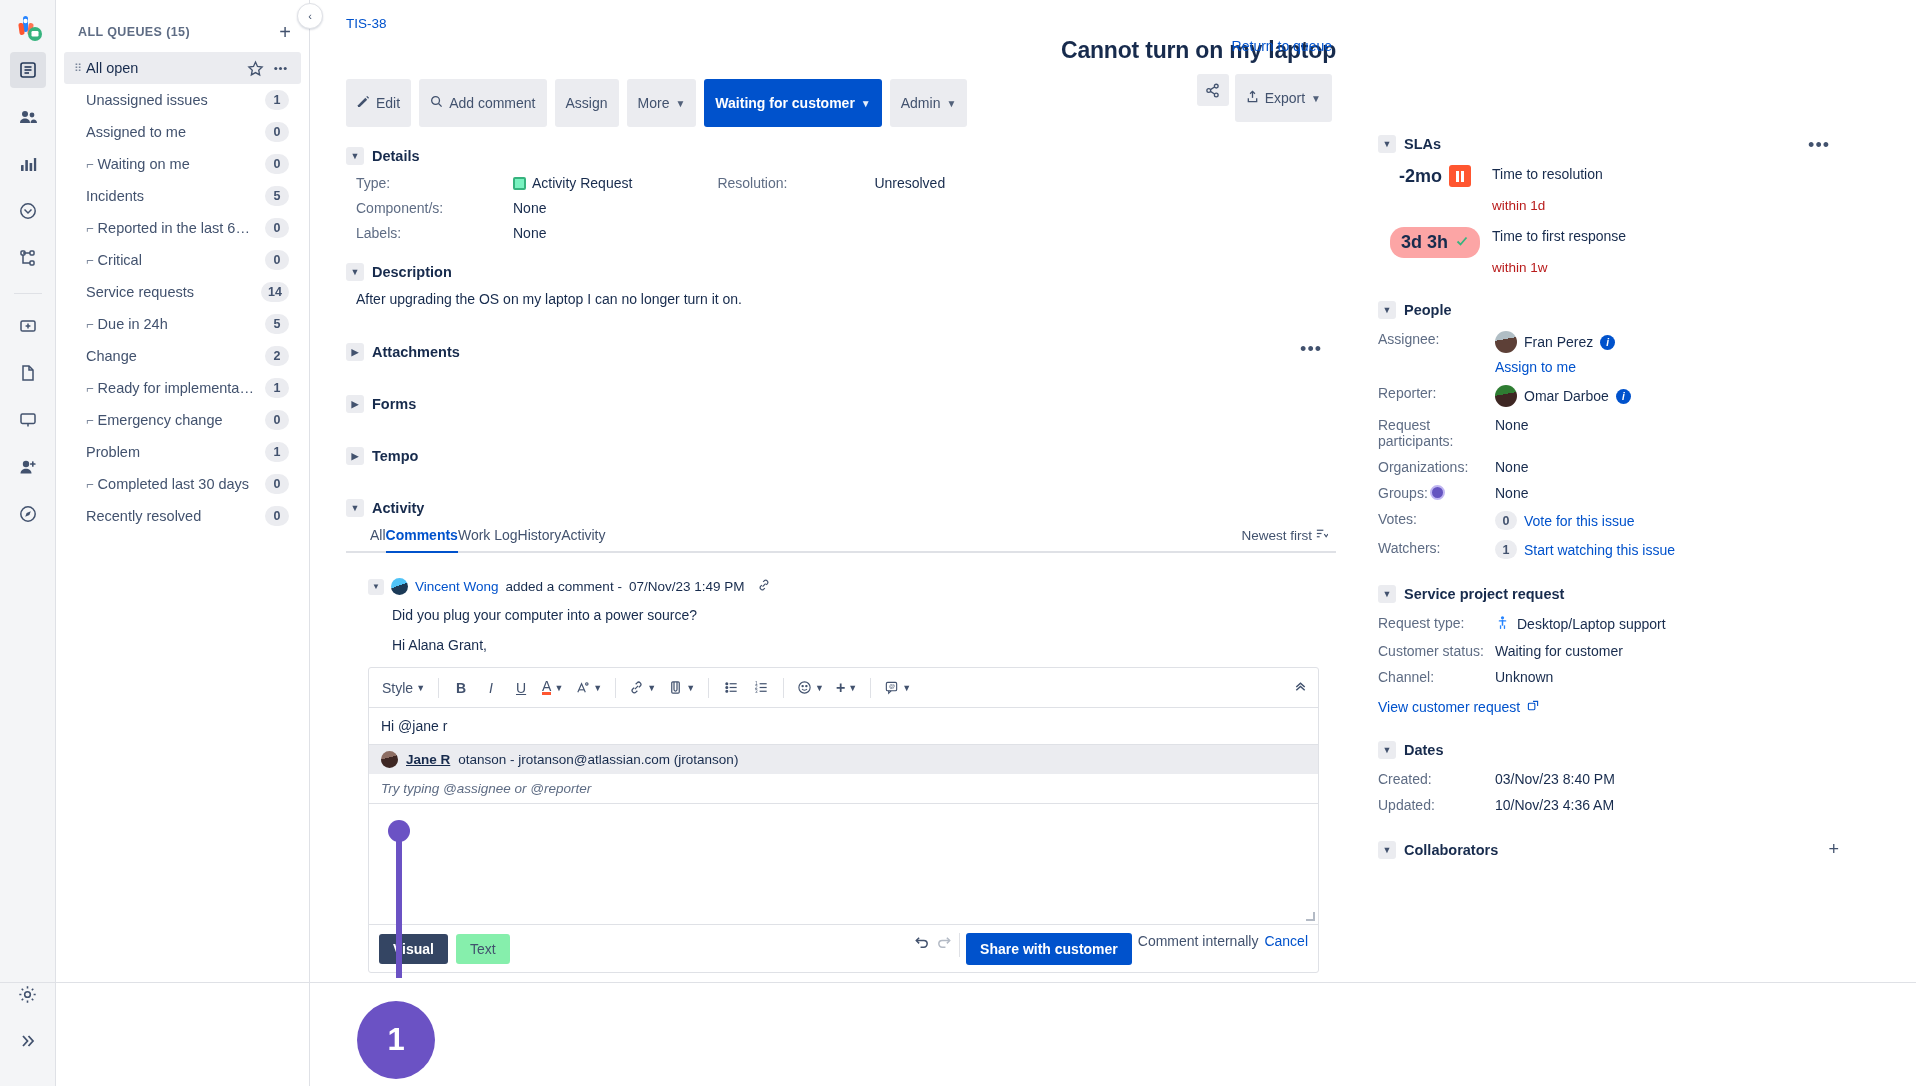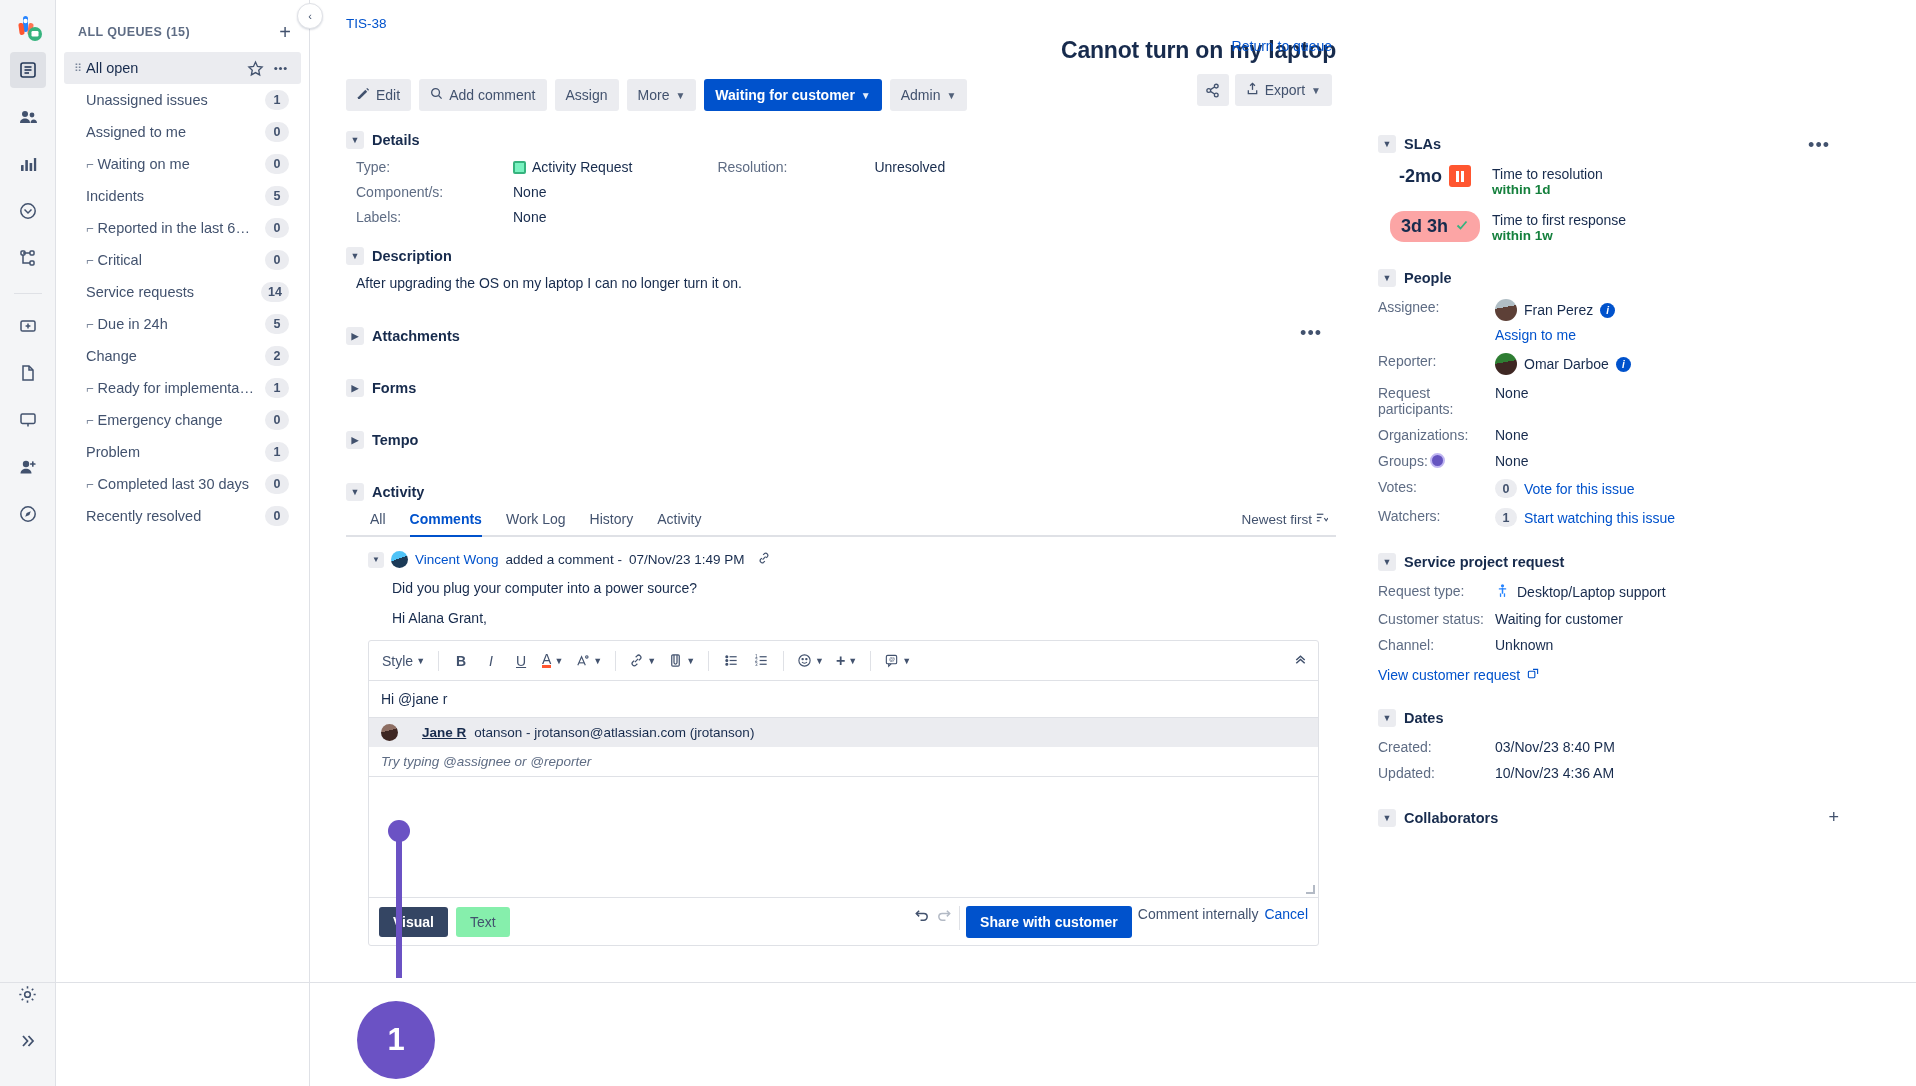--- a/index.html
+++ b/index.html
@@ -71,21 +71,21 @@
   
   .content { flex: 1; position: relative; overflow: hidden; padding: 16px 24px 0 36px; }
   .breadcrumb { font-size: 13.5px; color: #0052CC; cursor: pointer; margin-bottom: 6px; }
   .issue-title { font-size: 23px; font-weight: 700; color: #172B4D; margin-bottom: 15px; letter-spacing: -.2px; text-align: right; }
   .return-link {
     position: absolute; right: 28px; top: 38px; font-size: 14px; color: #0052CC; cursor: pointer;
   }
 
   .toolbar { display: flex; align-items: center; gap: 8px; margin-bottom: 20px; }
   .btn {
-    height: 32px; padding: 0 11px; border: none; border-radius: 3px;
+    height: 48px; padding: 0 11px; border: none; border-radius: 3px;
     background: #EBECF0; color: #42526E; font-size: 14px;
     font-family: "Liberation Sans", sans-serif;
     display: inline-flex; align-items: center; gap: 6px; cursor: pointer; white-space: nowrap;
   }
   .btn.primary { background: #0052CC; color: #fff; font-weight: 600; }
   .btn .chev { font-size: 10px; opacity: .9; }
   .toolbar-right { position: absolute; right: 28px; top: 74px; display: flex; gap: 6px; }
   .icon-btn {
     width: 32px; height: 32px; border-radius: 3px; background: #EBECF0;
     display: flex; align-items: center; justify-content: center; cursor: pointer; color: #42526E;
@@ -103,21 +103,21 @@
   .dcol { display: grid; grid-template-columns: 157px auto; row-gap: 9px; align-items: start; }
   .dcol.two { margin-left: 85px; }
   .dlabel { font-size: 14px; color: #5E6C84; }
   .dval { font-size: 14px; color: #172B4D; display: flex; align-items: center; gap: 6px; }
   .type-sq { width: 13px; height: 13px; border: 2px solid #36B37E; border-radius: 2px; background: #79F2C0; flex: none; }
 
   .desc-text { font-size: 14px; color: #172B4D; padding-left: 10px; margin-bottom: 36px; }
   .collapsed-sec { margin-bottom: 34px; position: relative; }
   .sec-dots { position: absolute; right: 14px; top: -4px; color: #42526E; cursor: pointer; font-size: 18px; letter-spacing: 1px; }
 
-  .tabs { display: flex; gap: 24px; padding-left: 24px; border-bottom: 2px solid #DFE1E6; position: relative; margin-bottom: 14px; }
+  .tabs { display: flex; padding-left: 24px; border-bottom: 2px solid #DFE1E6; position: relative; margin-bottom: 25px; }
   .tab { font-size: 14px; color: #42526E; padding-bottom: 8px; cursor: pointer; position: relative; }
   .tab.active { color: #0052CC; font-weight: 600; }
   .tab.active:after { content: ""; position: absolute; left: 0; right: 0; bottom: -2px; height: 2px; background: #0052CC; }
   .sort-ctl { position: absolute; right: 8px; top: 0; font-size: 13.5px; color: #42526E; cursor: pointer; display: flex; align-items: center; gap: 3px; }
 
   .cmt { padding-left: 22px; margin-bottom: 14px; }
   .cmt-head { display: flex; align-items: center; gap: 7px; font-size: 13.5px; color: #172B4D; margin-bottom: 12px; }
   .cmt-twist { width: 16px; height: 16px; border-radius: 3px; background: #EBECF0; display: flex; align-items: center; justify-content: center; font-size: 8px; color: #42526E; cursor: pointer; }
   .avatar { width: 17px; height: 17px; border-radius: 50%; flex: none; }
   .av-vincent { background: linear-gradient(160deg,#4FC3F7 0 45%, #1B3A57 45% 100%); }
@@ -135,21 +135,21 @@
   .etool { height: 28px; min-width: 28px; padding: 0 5px; border-radius: 3px; display: flex; align-items: center; justify-content: center; gap: 3px; color: #42526E; font-size: 14px; cursor: pointer; }
   .etool .cv { font-size: 9px; }
   .ediv { width: 1px; height: 20px; background: #DFE1E6; margin: 0 6px; }
   .ecollapse { position: absolute; right: 10px; color: #42526E; cursor: pointer; font-size: 13px; }
   .etext { padding: 10px 12px; font-size: 14px; color: #172B4D; min-height: 30px; }
   .mention-list { border-top: 1px solid #DFE1E6; }
   .mention-item {
     display: flex; align-items: center; gap: 8px; padding: 6px 12px;
     font-size: 13.5px; color: #172B4D; background: #EBECF0; cursor: pointer;
   }
-  .mention-item .m-strong { font-weight: 700; text-decoration: underline; margin-left: 16px; }
+  .mention-item .m-strong { font-weight: 700; text-decoration: underline; }
   .mention-hint { padding: 7px 12px; font-size: 13.5px; font-style: italic; color: #5E6C84; border-bottom: 1px solid #DFE1E6; }
   .ebody { height: 120px; position: relative; }
   .eresize { position: absolute; right: 3px; bottom: 3px; width: 9px; height: 9px; border-right: 2px solid #B3BAC5; border-bottom: 2px solid #B3BAC5; }
   .eactions { display: flex; align-items: center; height: 48px; padding: 0 10px; border-top: 1px solid #DFE1E6; gap: 8px; }
   .seg { height: 30px; padding: 0 14px; border-radius: 3px; font-size: 14px; display: flex; align-items: center; cursor: pointer; }
   .seg.on { background: #344563; color: #fff; font-weight: 600; }
   .seg.off { background: #86efac; color: #42526E; }
   .eactions-right { margin-left: auto; display: flex; align-items: flex-start; gap: 6px; }
   .undo { color: #42526E; cursor: pointer; font-size: 15px; }
   .redo { color: #B3BAC5; cursor: pointer; font-size: 15px; }
@@ -165,21 +165,21 @@
   .rsec-dots { position: absolute; right: 62px; top: 0; color: #42526E; font-size: 18px; letter-spacing: 1px; cursor: pointer; }
   .rsec-plus { position: absolute; right: 53px; top: -2px; color: #42526E; font-size: 18px; font-weight: 300; cursor: pointer; }
   .sla-row { display: flex; align-items: flex-start; margin-bottom: 14px; }
   .sla-badge { width: 114px; display: flex; align-items: center; justify-content: center; gap: 7px; flex: none; }
   .sla-pill { background: #fca5a5; border-radius: 14px; padding: 5px 11px; display: flex; align-items: center; gap: 7px; }
   .sla-time { font-size: 18px; font-weight: 700; color: #172B4D; }
   .sla-breach { width: 22px; height: 22px; border-radius: 3px; background: #FF5630; display: flex; align-items: center; justify-content: center; gap: 2px; }
   .sla-breach i { width: 3px; height: 11px; background: #fff; display: block; }
   .sla-info { padding-top: 1px; }
   .sla-name { font-size: 14px; color: #172B4D; }
-  .sla-goal { font-size: 13.5px; color: #15803d; margin-top: 0; font-weight: bold; }
+  .sla-goal { font-size: 13.5px; color: #b91c1c; margin-top: 16px; }
   .rgrid { display: grid; grid-template-columns: 117px auto; row-gap: 10px; align-items: start; }
   .rlabel { font-size: 14px; color: #5E6C84; }
   .rval { font-size: 14px; color: #172B4D; display: flex; align-items: center; gap: 7px; flex-wrap: wrap; }
   .av-lg { width: 22px; height: 22px; border-radius: 50%; flex: none; }
   .info-ic { width: 15px; height: 15px; border-radius: 50%; background: #0052CC; color: #fff; font-size: 10px; font-weight: 700; display: flex; align-items: center; justify-content: center; font-style: italic; cursor: pointer; }
   .link-blue { color: #0052CC; cursor: pointer; font-size: 14px; }
   .count-pill { min-width: 22px; height: 19px; padding: 0 6px; border-radius: 10px; background: #EBECF0; color: #42526E; font-size: 12.5px; font-weight: 600; display: flex; align-items: center; justify-content: center; }
   .groups-dot { width: 15px; height: 15px; border-radius: 50%; border: 2px solid #C0B6F2; background: #6554C0; display: inline-block; margin-left: 2px; vertical-align: -2px; }
   .req-ic { color: #2684FF; font-size: 14px; }
 

